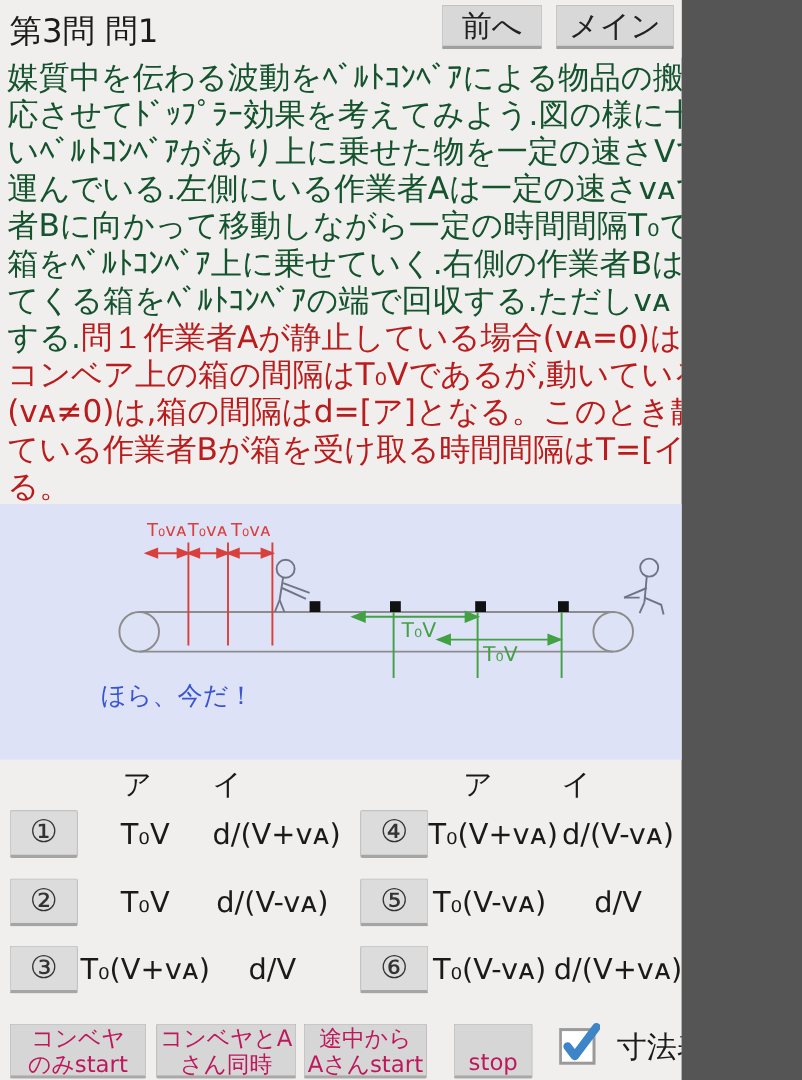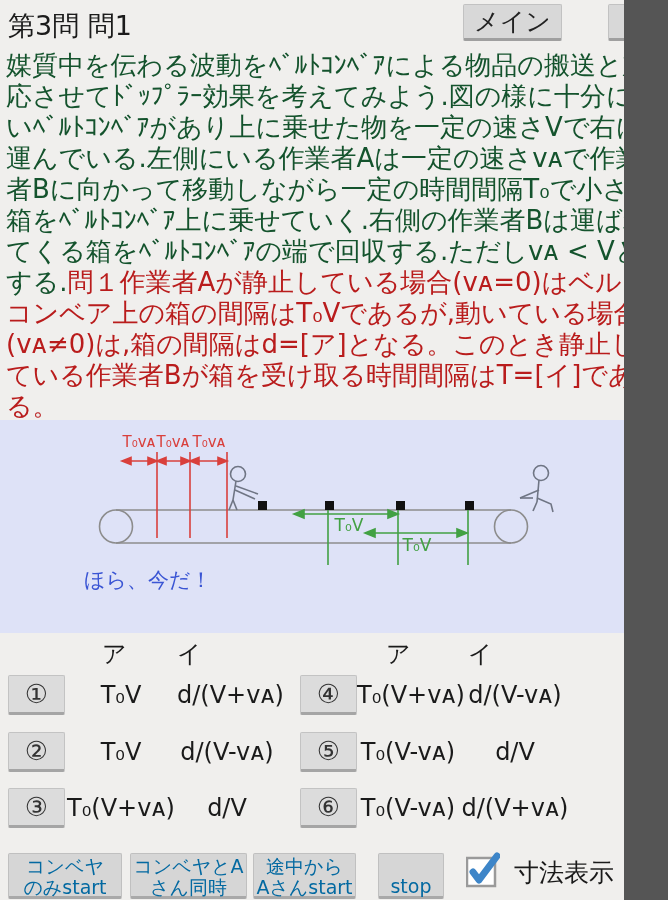--- a/index.html
+++ b/index.html
@@ -1,18 +1,18 @@
 <!DOCTYPE html>
 <html><head>
 <meta charset="utf-8">
 <style>
   html,body{margin:0;padding:0;background:#555;}
   *{box-sizing:border-box;}
   .app{
-    position:relative;width:624px;height:900px;overflow:hidden;
+    position:relative;width:568px;height:900px;overflow:hidden;
     background:#f0efed;
     font-family:"DejaVu Sans",sans-serif;
     color:#161616;
   }
   
   .header{position:absolute;top:0;left:0;width:668px;height:48px;background:#f0efed;}
   .header .title{position:absolute;left:8px;top:8px;font-size:27px;color:#1b1b1b;}
   .navbtn{
     position:absolute;top:4px;height:37px;
     background:#d8d8d8;border:1px solid #c2c2c2;border-bottom:3px solid #9f9f9f;
@@ -49,39 +49,40 @@
   }
   .numbtn.right{margin-left:23px;}
   .fcell{font-size:24px;color:#1a1a1a;text-align:center;flex:none;white-space:nowrap;}
   .fcell.la{width:112px;} .fcell.li{width:100px;}
   .fcell.ra{width:102px;} .fcell.ri{width:112px;}
   
   .controls{position:absolute;left:0;top:848px;width:668px;height:52px;}
   .ctlbtn{
     position:absolute;top:5px;height:46px;
     background:#d6d6d6;border:1px solid #c0c0c0;border-bottom:3px solid #a9a9a9;
-    border-radius:2px;color:#0369a1;font-size:19px;line-height:21px;
+    border-radius:2px;color:#be185d;font-size:19px;line-height:21px;
     display:flex;align-items:flex-start;justify-content:center;
     text-align:center;white-space:pre-line;
     font-family:"DejaVu Sans",sans-serif;padding:2px 2px 0 2px;
   }
   .ctlbtn.b0{left:8px;width:114px;}
   .ctlbtn.b1{left:130px;width:117px;}
   .ctlbtn.b2{left:253px;width:103px;}
   .ctlbtn.b3{left:378px;width:66px;padding-top:22px;}
   .checkbox{position:absolute;left:466px;top:4px;width:34px;height:36px;cursor:pointer;}
   .cbx-label{position:absolute;left:514px;top:8px;font-size:25px;color:#1a1a1a;}
 </style>
 </head>
 <body>
 
 <div class="app">
 
   <div class="header">
     <div class="title">第3問 問1</div>
+    <button class="navbtn prev">前へ</button>
     <button class="navbtn main">メイン</button>
     <button class="navbtn next">次へ</button>
   </div>
 
   <div class="problem"><span class="black">媒質中を伝わる波動をﾍﾞﾙﾄｺﾝﾍﾞｱによる物品の搬送と対応させてﾄﾞｯﾌﾟﾗｰ効果を考えてみよう.図の様に十分に長いﾍﾞﾙﾄｺﾝﾍﾞｱがあり上に乗せた物を一定の速さVで右に運んでいる.左側にいる作業者Aは一定の速さvᴀで作業者Bに向かって移動しながら一定の時間間隔T₀で小さな箱をﾍﾞﾙﾄｺﾝﾍﾞｱ上に乗せていく.右側の作業者Bは運ばれてくる箱をﾍﾞﾙﾄｺﾝﾍﾞｱの端で回収する.ただしvᴀ &lt; Vとする.</span><span class="blue">問１作業者Aが静止している場合(vᴀ=0)はベルトコンベア上の箱の間隔はT₀Vであるが,動いている場合(vᴀ≠0)は,箱の間隔はd=[ア]となる。このとき静止している作業者Bが箱を受け取る時間間隔はT=[イ]である。</span></div>
 
   <div class="diagram">
     <svg width="668" height="213" viewBox="0 0 668 213">
 
       <g stroke="#8c8c8c" stroke-width="1.6" fill="none">

